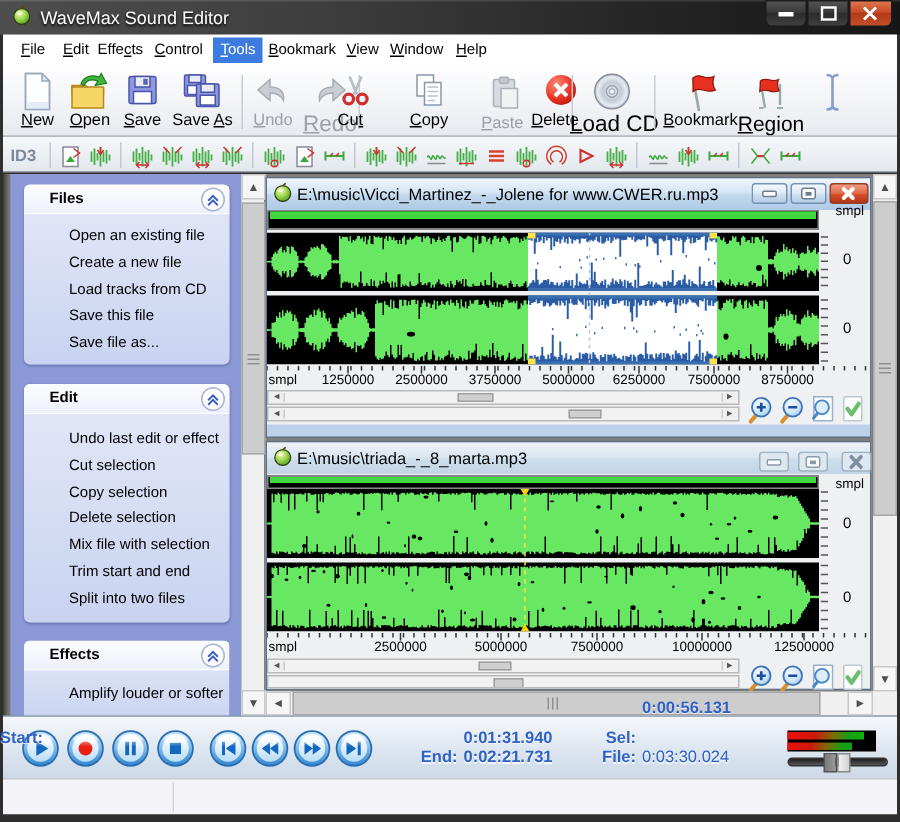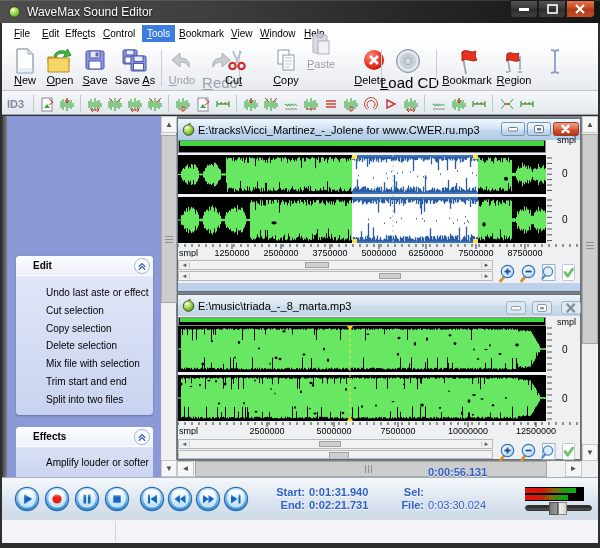--- a/index.html
+++ b/index.html
@@ -126,21 +126,21 @@
 <div style="font-size:11px;color:#000;margin-top:0;white-space:nowrap">Cu<u>t</u></div>
 </div>
 <div style="position:absolute;left:258px;top:48px;width:56px;text-align:center">
 <div style="height:26px"><svg width="24" height="24">
         <rect x="4" y="2" width="11" height="14" fill="#fff" stroke="#8898a8"></rect>
         <rect x="9" y="7" width="11" height="15" fill="#fff" stroke="#8898a8"></rect>
         <path d="M11 10h7M11 13h7M11 16h7M11 19h5" stroke="#b8c4d0"></path>
       </svg></div>
 <div style="font-size:11px;color:#000;margin-top:0;white-space:nowrap"><u>C</u>opy</div>
 </div>
-<div style="position:absolute;left:293px;top:32px;width:56px;text-align:center">
+<div style="position:absolute;left:293px;top:50px;width:56px;text-align:right">
 <div style="height:26px"><svg width="24" height="24">
         <rect x="4" y="3" width="14" height="18" rx="1" fill="#d8dce0" stroke="#aab0b8"></rect>
         <rect x="8" y="1.5" width="6" height="4" rx="1" fill="#c2c8ce" stroke="#aab0b8"></rect>
         <rect x="9" y="9" width="11" height="13" fill="#f2f2f2" stroke="#aab0b8"></rect>
       </svg></div>
 <div style="font-size:11px;color:#9aa0a6;margin-top:0;white-space:nowrap"><u>P</u>aste</div>
 </div>
 <div style="position:absolute;left:330px;top:48px;width:56px;text-align:right">
 <div style="height:26px"><svg width="24" height="24">
         <defs>
@@ -179,21 +179,21 @@
         <path d="M8 4c5-4 8 2 14-1 0 0-2 5 1 9-6 3-10-3-15 1z" fill="#e83020" stroke="#8c1408" stroke-width="0.8"></path>
       </svg></div>
 <div style="font-size:11px;color:#000;margin-top:0;white-space:nowrap"><u>B</u>ookmark</div>
 </div>
 <div style="position:absolute;left:486px;top:48px;width:56px;text-align:center">
 <div style="height:26px"><svg width="28" height="28">
         <path d="M7 6l3 18M20 8v14" stroke="#9aa" stroke-width="1.6"></path>
         <path d="M7 6c4-3.5 6.5 1.5 12-1 0 0-1.5 4 .5 7.5-5.5 2.5-8.5-2.5-13 .5z" fill="#e83020" stroke="#8c1408" stroke-width="0.8"></path>
         <path d="M6 24h3M18 24h4" stroke="#9aa" stroke-width="1.4"></path>
       </svg></div>
-<div style="font-size:11px;color:#000;margin-top:0;white-space:nowrap"><u>R</u>egion</div>
+<div style="font-size:14px;color:#000;margin-top:0;white-space:nowrap"><u>R</u>egion</div>
 </div>
 <div style="position:absolute;left:527px;top:48px;width:56px;text-align:center">
 <div style="height:26px"><svg width="24" height="27">
         <path d="M8 2c2.4 0 3.6.8 4 2 .4-1.2 1.6-2 4-2M8 25c2.4 0 3.6-.8 4-2 .4 1.2 1.6 2 4 2M12 4v19" stroke="#8aa0cc" stroke-width="1.8" fill="none"></path>
       </svg></div>
 <div style="font-size:11px;color:#000;margin-top:16px;white-space:nowrap">Select</div>
 </div>
 
 <div class="abs" style="left:2px;top:91px;width:596px;height:24px;background:linear-gradient(#f6f8fa,#e3e8ee);border-bottom:1px solid #9aa2ac"></div>
 <div style="position:absolute;left:7px;top:98px;font-size:11px;font-weight:bold;color:#7c8aa0">ID3</div>
@@ -292,29 +292,43 @@
   </svg>
 <svg width="16" height="17" style="position:absolute;left:519px;top:96px">
     <path d="M2 8h12M2 5v6M14 5v6" stroke="#3aa83a" stroke-width="1.3" fill="none"></path>
     <path d="M5 8l2-2M9 8l2-2" stroke="#d03030"></path>
   </svg>
 
 <div class="abs" style="left:2px;top:116px;width:596px;height:361px;background:#7f7f7f"></div>
 <div class="abs" style="left:2px;top:116px;width:5px;height:361px;background:linear-gradient(90deg,#3a3a3a,#6a6a6a 60%,#7e7e7e)"></div>
 
 <div class="abs" style="left:7px;top:116px;width:154px;height:361px;background:#8b99d6;overflow:hidden">
+<div style="position:absolute;left:9px;top:7px;width:137px;height:120px;">
+<div style="position:absolute;left:0;top:0;width:137px;height:120px;background:linear-gradient(#e4e9f9,#c9d3f0);border-radius:4px;box-shadow:0 1px 2px rgba(30,40,90,.35)"></div>
+<div style="position:absolute;left:0;top:0;width:137px;height:20px;background:linear-gradient(#fcfdfe,#edf1fa);border-radius:4px 4px 0 0;border-bottom:1px solid #fff"></div>
+<div style="position:absolute;left:17px;top:4px;font-size:10px;font-weight:bold;color:#000">Files</div>
+<svg width="18" height="18" style="position:absolute;left:117px;top:1px">
+<circle cx="9" cy="9" r="7.5" fill="#fdfdfe" stroke="#a8b4d8"></circle>
+<path d="M5.8 9.8L9 6.6l3.2 3.2M5.8 12.8L9 9.6l3.2 3.2" stroke="#3a5dbb" stroke-width="1.3" fill="none"></path>
+</svg>
+<div style="position:absolute;left:30px;top:29px;font-size:10px;color:#000;white-space:nowrap">Open an existing file</div>
+      <div style="position:absolute;left:30px;top:47px;font-size:10px;color:#000;white-space:nowrap">Create a new file</div>
+      <div style="position:absolute;left:30px;top:65px;font-size:10px;color:#000;white-space:nowrap">Load tracks from CD</div>
+      <div style="position:absolute;left:30px;top:82px;font-size:10px;color:#000;white-space:nowrap">Save this file</div>
+      <div style="position:absolute;left:30px;top:100px;font-size:10px;color:#000;white-space:nowrap">Save file as...</div>
+</div>
 <div style="position:absolute;left:9px;top:140px;width:137px;height:159px;">
 <div style="position:absolute;left:0;top:0;width:137px;height:159px;background:linear-gradient(#e4e9f9,#c9d3f0);border-radius:4px;box-shadow:0 1px 2px rgba(30,40,90,.35)"></div>
 <div style="position:absolute;left:0;top:0;width:137px;height:20px;background:linear-gradient(#fcfdfe,#edf1fa);border-radius:4px 4px 0 0;border-bottom:1px solid #fff"></div>
 <div style="position:absolute;left:17px;top:4px;font-size:10px;font-weight:bold;color:#000">Edit</div>
 <svg width="18" height="18" style="position:absolute;left:117px;top:1px">
 <circle cx="9" cy="9" r="7.5" fill="#fdfdfe" stroke="#a8b4d8"></circle>
 <path d="M5.8 9.8L9 6.6l3.2 3.2M5.8 12.8L9 9.6l3.2 3.2" stroke="#3a5dbb" stroke-width="1.3" fill="none"></path>
 </svg>
-<div style="position:absolute;left:30px;top:31px;font-size:10px;color:#000;white-space:nowrap">Undo last aste or effect</div>
+<div style="position:absolute;left:30px;top:31px;font-size:10px;color:#000;white-space:nowrap">Undo last edit or effect</div>
       <div style="position:absolute;left:30px;top:49px;font-size:10px;color:#000;white-space:nowrap">Cut selection</div>
       <div style="position:absolute;left:30px;top:67px;font-size:10px;color:#000;white-space:nowrap">Copy selection</div>
       <div style="position:absolute;left:30px;top:84px;font-size:10px;color:#000;white-space:nowrap">Delete selection</div>
       <div style="position:absolute;left:30px;top:102px;font-size:10px;color:#000;white-space:nowrap">Mix file with selection</div>
       <div style="position:absolute;left:30px;top:120px;font-size:10px;color:#000;white-space:nowrap">Trim start and end</div>
       <div style="position:absolute;left:30px;top:138px;font-size:10px;color:#000;white-space:nowrap">Split into two files</div>
 </div>
 <div style="position:absolute;left:9px;top:311px;width:137px;height:55px;overflow:hidden;">
 <div style="position:absolute;left:0;top:0;width:137px;height:55px;background:linear-gradient(#e4e9f9,#c9d3f0);border-radius:4px;box-shadow:0 1px 2px rgba(30,40,90,.35)"></div>
 <div style="position:absolute;left:0;top:0;width:137px;height:20px;background:linear-gradient(#fcfdfe,#edf1fa);border-radius:4px 4px 0 0;border-bottom:1px solid #fff"></div>
@@ -344,21 +358,21 @@
           <stop offset="0" stop-color="#eef8b0"></stop>
           <stop offset="0.45" stop-color="#9ed44e"></stop>
           <stop offset="0.8" stop-color="#58a026"></stop>
           <stop offset="1" stop-color="#346c12"></stop>
         </radialGradient>
       </defs>
 <circle cx="6.5" cy="7" r="5.3" fill="url(#aig)" stroke="#2e3c12" stroke-width="0.8"></circle>
 <ellipse cx="5" cy="4.8" rx="2" ry="1.3" fill="#ffffff" opacity="0.55"></ellipse>
 <path d="M6.8 2c.2-1 .9-1.5 1.8-1.5" stroke="#5a4418" stroke-width="1.1" fill="none"></path>
 </svg></div>
-<div class="abs" style="left:198px;top:124px;font-size:11px;color:#000;white-space:nowrap">E:\tracks\Vicci_Martinez_-_Jolene for www.CWER.ru.mp3</div>
+<div class="abs" style="left:198px;top:124px;font-size:11px;color:#000;white-space:nowrap">E:\music\Vicci_Martinez_-_Jolene for www.CWER.ru.mp3</div>
 <svg width="82" height="16" style="position:absolute;left:501px;top:122px">
 <defs>
       <linearGradient id="cwb" x1="0" y1="0" x2="0" y2="1">
         <stop offset="0" stop-color="#f4f8fc"></stop>
         <stop offset="0.5" stop-color="#dde9f5"></stop>
         <stop offset="0.55" stop-color="#cfdfef"></stop>
         <stop offset="1" stop-color="#b3cce6"></stop>
       </linearGradient>
 <linearGradient id="cwr" x1="0" y1="0" x2="0" y2="1">
         <stop offset="0" stop-color="#f0a088"></stop>
@@ -924,21 +938,21 @@
 <linearGradient id="cg236" x1="0" y1="0" x2="0" y2="1">
         <stop offset="0" stop-color="#ffffff" stop-opacity="0.95"></stop>
         <stop offset="1" stop-color="#ffffff" stop-opacity="0"></stop>
       </linearGradient>
 </defs>
 <circle cx="13" cy="13" r="11.6" fill="url(#cb236)" stroke="#2a6db2" stroke-width="1.2"></circle>
 <circle cx="13" cy="13" r="8.8" fill="url(#ci236)"></circle>
 <path d="M15.5 8.5v9h2v-9zM8 8.5l6.5 4.5L8 17.5z" fill="#1467c0"></path>
 <ellipse cx="13" cy="7.6" rx="8.2" ry="4.2" fill="url(#cg236)"></ellipse>
 </svg>
-<div class="abs" style="left:0;top:486px;width:305px;text-align:right;font-size:11px;font-weight:bold;color:#3061c4;text-shadow:0 1px 0 rgba(255,255,255,.75)">Start:</div>
+<div class="abs" style="left:0;top:486px;width:305px;text-align:left;font-size:11px;font-weight:bold;color:#3061c4;text-shadow:0 1px 0 rgba(255,255,255,.75)">Start:</div>
 <div class="abs" style="left:309px;top:486px;font-size:11px;font-weight:bold;color:#3061c4;text-shadow:0 1px 0 rgba(255,255,255,.75)">0:01:31.940</div>
 <div class="abs" style="left:0;top:499px;width:305px;text-align:right;font-size:11px;font-weight:bold;color:#3061c4;text-shadow:0 1px 0 rgba(255,255,255,.75)">End:</div>
 <div class="abs" style="left:309px;top:499px;font-size:11px;font-weight:bold;color:#3061c4;text-shadow:0 1px 0 rgba(255,255,255,.75)">0:02:21.731</div>
 <div class="abs" style="left:0;top:486px;width:424px;text-align:right;font-size:11px;font-weight:bold;color:#3061c4;text-shadow:0 1px 0 rgba(255,255,255,.75)">Sel:</div>
 <div class="abs" style="left:428px;top:466px;font-size:11px;font-weight:bold;color:#3061c4;text-shadow:0 1px 0 rgba(255,255,255,.75)">0:00:56.131</div>
 <div class="abs" style="left:0;top:499px;width:424px;text-align:right;font-size:11px;font-weight:bold;color:#3061c4;text-shadow:0 1px 0 rgba(255,255,255,.75)">File:</div>
 <div class="abs" style="left:428px;top:499px;font-size:11px;font-weight:normal;color:#3061c4;text-shadow:0 1px 0 rgba(255,255,255,.75)">0:03:30.024</div>
 
 <div class="abs" style="left:525px;top:487px;width:59px;height:14px;background:#000">
 <div class="abs" style="left:0;top:1px;width:51px;height:5px;background:linear-gradient(90deg,#e81010,#d01808 35%,#7c6c08 60%,#14a014 80%,#10b010)"></div>

